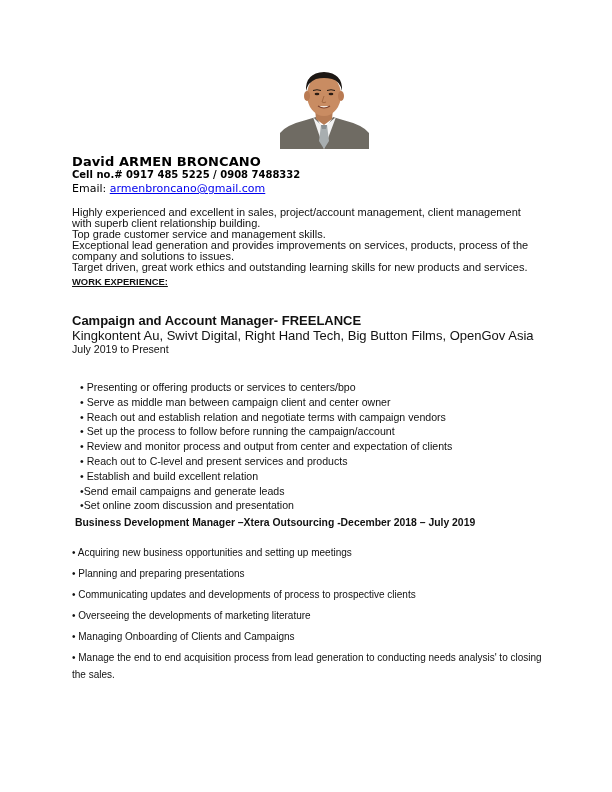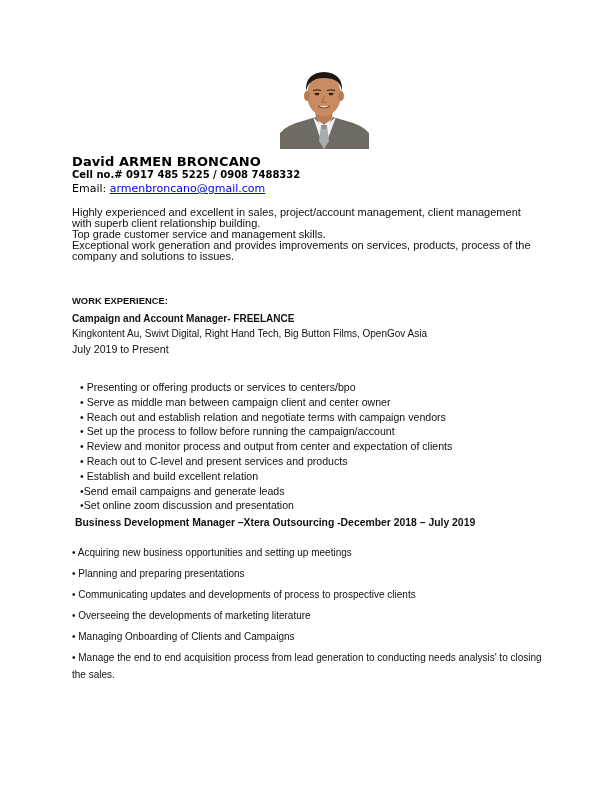--- a/index.html
+++ b/index.html
@@ -15,23 +15,23 @@
     .cell { position: absolute; left: 72px; top: 169px; font-family: "DejaVu Sans", sans-serif; font-size: 10px; font-weight: bold; }
     .email-line { position: absolute; left: 72px; top: 182px; font-family: "DejaVu Sans", sans-serif; font-size: 11px; }
     .email-link { color: #0000ee; text-decoration: underline; }
 
     
     .summary { position: absolute; left: 72px; top: 207px; width: 470px; font-family: "Liberation Sans", sans-serif; font-size: 11px; line-height: 10.9px; color: #111; }
     .summary p { margin: 0; }
 
     
     .body-text { font-family: "Liberation Sans", sans-serif; color: #111; }
-    .we-heading { position: absolute; left: 72px; top: 295px; font-size: 9.4px; font-weight: bold; }
-    .job1-title { position: absolute; left: 72px; top: 313px; font-size: 10px; font-weight: bold; }
-    .job1-companies { position: absolute; left: 72px; top: 328px; font-size: 10px; }
+    .we-heading { position: absolute; left: 72px; top: 276px; font-size: 9.4px; font-weight: bold; text-decoration: underline; }
+    .job1-title { position: absolute; left: 72px; top: 313px; font-size: 13px; font-weight: bold; }
+    .job1-companies { position: absolute; left: 72px; top: 328px; font-size: 13px; }
     .job1-dates { position: absolute; left: 72px; top: 343px; font-size: 10.6px; }
 
     .job1-list { position: absolute; left: 72px; top: 372px; margin: 8px; padding: 0; list-style: none; font-size: 10.6px; line-height: 14.8px; }
     .job1-list li { white-space: nowrap; }
 
     .job2-title { position: absolute; left: 75px; top: 517px; font-size: 10.4px; font-weight: bold; white-space: nowrap; }
     .job2-list { position: absolute; left: 72px; top: 542px; margin: 0; padding: 0; list-style: none; font-size: 10px; line-height: 21px; width: 470px; }
     .job2-list li { white-space: nowrap; }
     .job2-list li.wrap { white-space: normal; line-height: 17px; margin-top: 2px; }
   </style>
@@ -74,21 +74,22 @@
 
   <div class="name">David ARMEN BRONCANO</div>
   <div class="cell">Cell no.# 0917 485 5225 / 0908 7488332</div>
   <div class="email-line">
     <span>Email: </span><a class="email-link">armenbroncano@gmail.com</a>
   </div>
 
   <div class="summary">
     <p>Highly experienced and excellent in sales, project/account management, client management with superb client relationship building.</p>
     <p>Top grade customer service and management skills.</p>
-    <p>Exceptional  work generation and provides improvements on services, products, process of the company and solutions to issues.</p>
+    <p>Exceptional  lead generation and provides improvements on services, products, process of the company and solutions to issues.</p>
+    <p>Target driven, great work ethics and outstanding learning skills for new products and services.</p>
   </div>
 
   <div class="we-heading body-text">WORK EXPERIENCE:</div>
 
   <div class="job1-title body-text">Campaign and Account Manager- FREELANCE</div>
   <div class="job1-companies body-text">Kingkontent Au, Swivt Digital, Right Hand Tech, Big Button Films, OpenGov Asia</div>
   <div class="job1-dates body-text">July 2019 to Present</div>
 
   <ul class="job1-list body-text">
     <li>• Presenting or offering products or services to centers/bpo</li>

